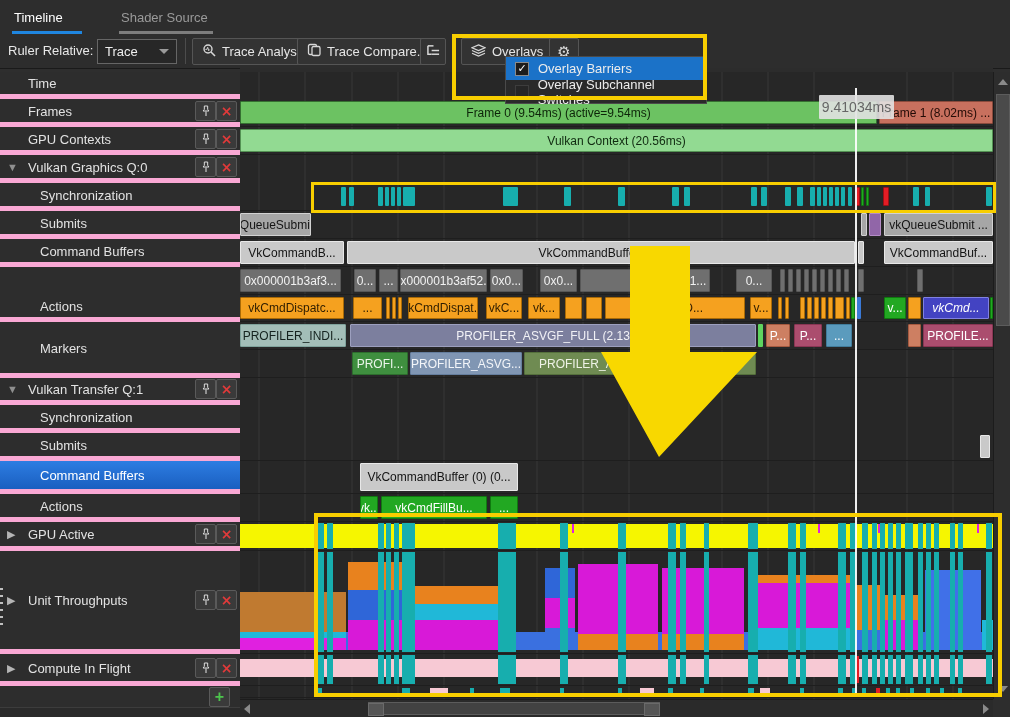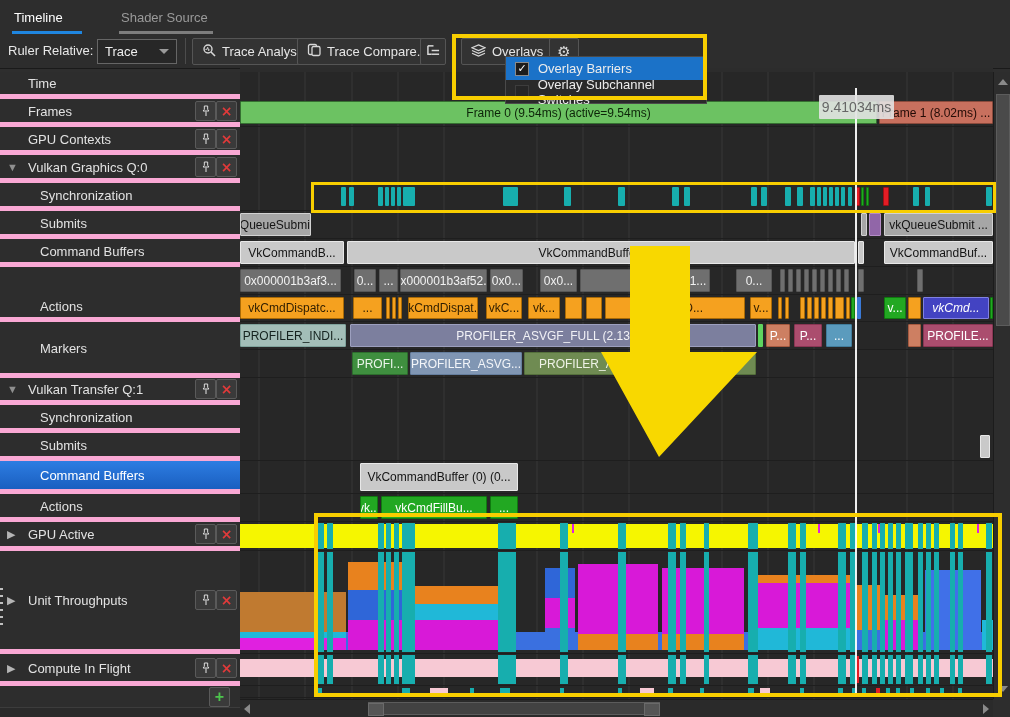--- a/index.html
+++ b/index.html
@@ -359,20 +359,25 @@
   <div id="content">
     <div id="gridlines"></div>
   <div class="crow" style="top: 27px; height: 28px;">
         <div class="bar" style="left: 0px; width: 637px; top: 2px; bottom: 2px; background: rgb(108, 194, 98); border-color: rgb(53, 112, 49); color: rgb(13, 36, 9);">
           <span>Frame 0 (9.54ms) (active=9.54ms)</span>
         </div>
         <div class="bar" style="left: 639px; width: 114px; top: 2px; bottom: 2px; background: rgb(200, 112, 94); border-color: rgb(138, 74, 60); color: rgb(35, 11, 6);">
           <span>Frame 1 (8.02ms) ...</span>
         </div>
       </div>
+      <div class="crow" style="top: 55px; height: 28px;">
+        <div class="bar" style="left: 0px; width: 753px; top: 2px; bottom: 2px; background: rgb(146, 218, 146); border-color: rgb(84, 146, 84); color: rgb(16, 42, 16);">
+          <span>Vulkan Context (20.56ms)</span>
+        </div>
+      </div>
       <div class="crow" style="top: 111px; height: 28px;">
         <div class="bar" style="left: 101px; width: 5px; top: 4px; bottom: 4px; background: rgb(23, 174, 174); border-width: 0px; color: rgb(20, 20, 20);"></div>
         <div class="bar" style="left: 109px; width: 5px; top: 4px; bottom: 4px; background: rgb(23, 174, 174); border-width: 0px; color: rgb(20, 20, 20);"></div>
         <div class="bar" style="left: 138px; width: 5px; top: 4px; bottom: 4px; background: rgb(23, 174, 174); border-width: 0px; color: rgb(20, 20, 20);"></div>
         <div class="bar" style="left: 145px; width: 4px; top: 4px; bottom: 4px; background: rgb(23, 174, 174); border-width: 0px; color: rgb(20, 20, 20);"></div>
         <div class="bar" style="left: 151px; width: 4px; top: 4px; bottom: 4px; background: rgb(23, 174, 174); border-width: 0px; color: rgb(20, 20, 20);"></div>
         <div class="bar" style="left: 157px; width: 4px; top: 4px; bottom: 4px; background: rgb(23, 174, 174); border-width: 0px; color: rgb(20, 20, 20);"></div>
         <div class="bar" style="left: 163px; width: 12px; top: 4px; bottom: 4px; background: rgb(23, 174, 174); border-width: 0px; color: rgb(20, 20, 20);"></div>
         <div class="bar" style="left: 263px; width: 15px; top: 4px; bottom: 4px; background: rgb(23, 174, 174); border-width: 0px; color: rgb(20, 20, 20);"></div>
         <div class="bar" style="left: 324px; width: 7px; top: 4px; bottom: 4px; background: rgb(23, 174, 174); border-width: 0px; color: rgb(20, 20, 20);"></div>

